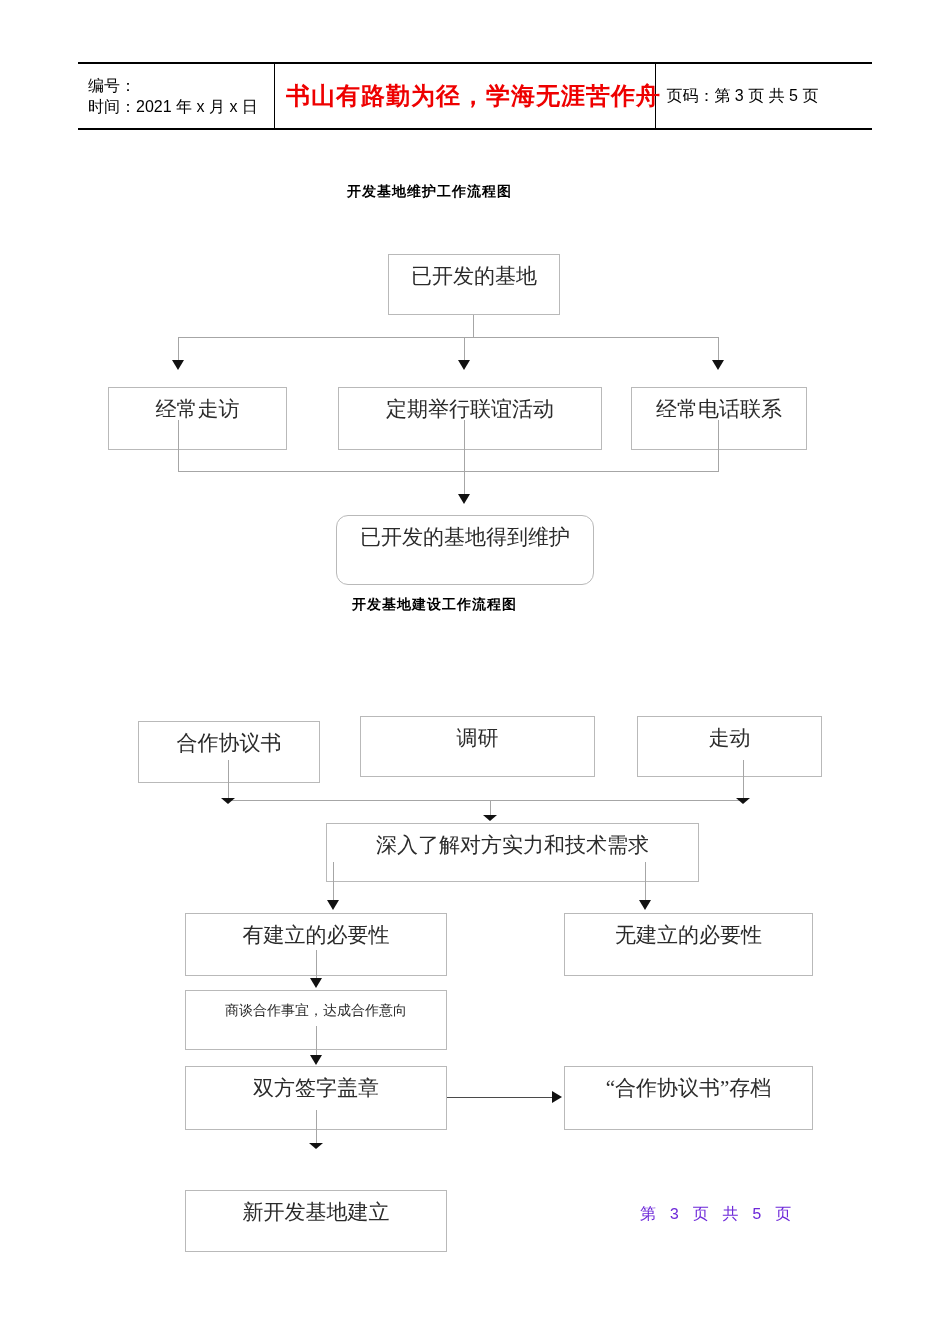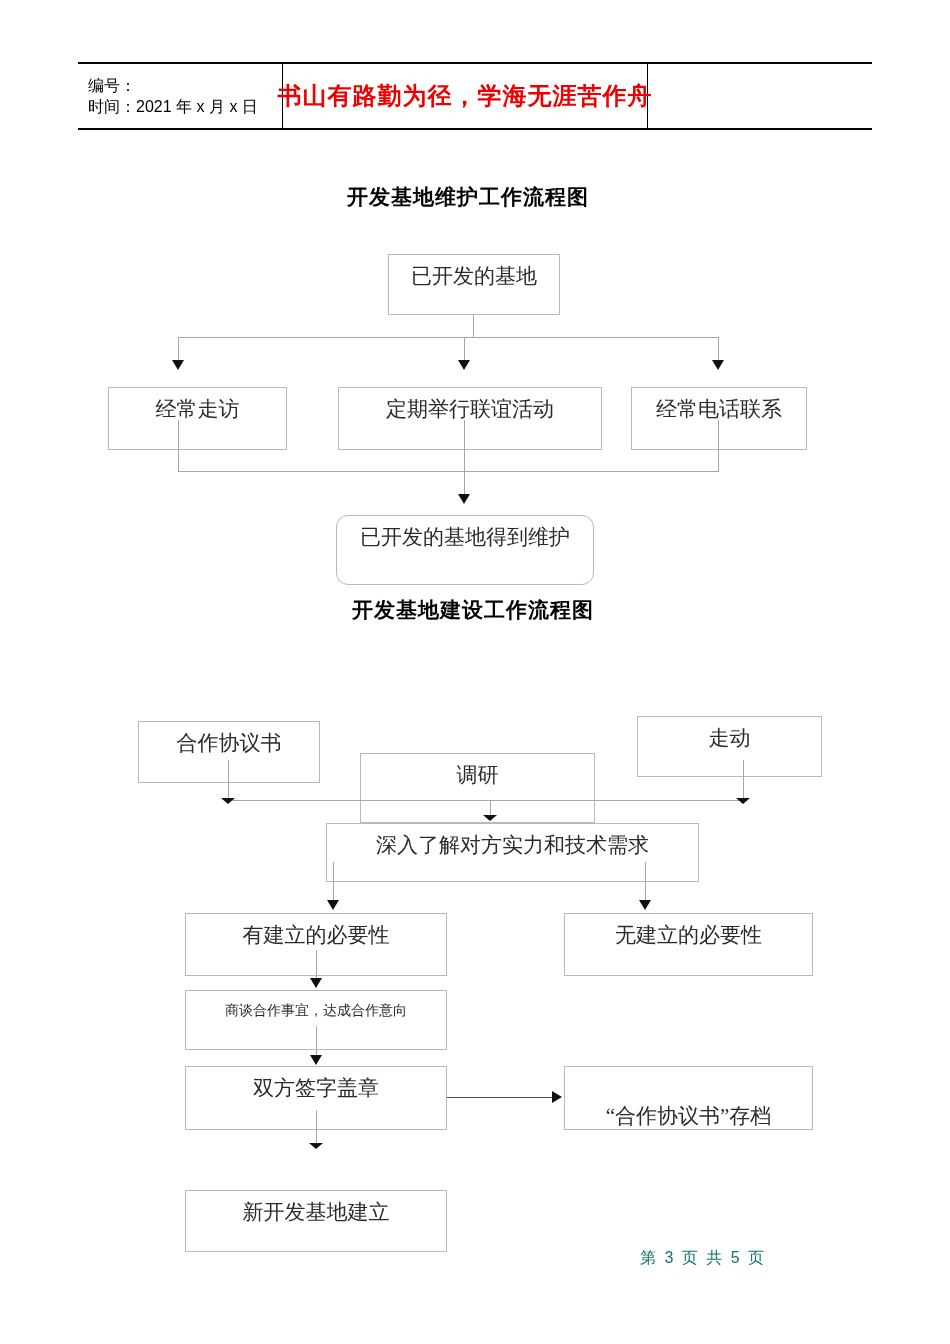--- a/index.html
+++ b/index.html
@@ -35,20 +35,21 @@
     justify-content: center;
     padding-left: 10px;
   }
   .hdr-cell.c1 { width: 205px; border-right: 1px solid #000; }
   .hdr-cell.c2 {
     width: 365px;
     border-right: 1px solid #000;
     align-items: center;
     justify-content: center;
     padding-left: 0;
+    margin-left: 16px;
   }
   .hdr-cell.c3 { width: 224px; }
 
   .hdr-line {
     font-size: 16px;
     line-height: 21px;
     white-space: nowrap;
     font-family: "Liberation Sans", "DejaVu Sans", sans-serif;
   }
   .hdr-motto {
@@ -61,21 +62,21 @@
   }
   .hdr-page {
     font-size: 16px;
     white-space: nowrap;
     font-family: "Liberation Sans", "DejaVu Sans", sans-serif;
   }
 
   
   .chart-title {
     position: absolute;
-    font-size: 21px;
+    font-size: 14px;
     font-weight: bold;
     letter-spacing: 1px;
     white-space: nowrap;
     font-family: "Liberation Serif", "DejaVu Serif", serif;
   }
   #title-1 { left: 347px; top: 183px; }
   #title-2 { left: 352px; top: 596px; }
 
   
   .fbox {
@@ -122,39 +123,42 @@
     width: 0; height: 0;
     border-top: 6px solid transparent;
     border-bottom: 6px solid transparent;
     border-left: 10px solid #111111;
   }
 
   
   .footer {
     position: absolute;
     left: 640px;
-    top: 1248px;
+    top: 1204px;
     font-size: 16px;
     letter-spacing: 2px;
     white-space: nowrap;
-    color: #0f766e;
-    font-family: Liberation Sans, sans-serif;
+    color: #6d28d9;
+    font-family: Liberation Mono, monospace;
   }
 </style>
 </head>
 <body>
 
 <div class="header-table">
   <div class="hdr-cell c1">
     <div class="hdr-line">编号：</div>
     <div class="hdr-line">时间：2021 年 x 月 x 日</div>
   </div>
   <div class="hdr-cell c2">
     <div class="hdr-motto">书山有路勤为径，学海无涯苦作舟</div>
   </div>
+  <div class="hdr-cell c3">
+    <div class="hdr-page">页码：第 3 页  共 5 页</div>
+  </div>
 </div>
 
 <div class="chart-title" id="title-1">开发基地维护工作流程图</div>
 
 <div class="fbox" style="left:388px; top:254px; width:172px; height:61px;">
   <span class="txt">已开发的基地</span>
 </div>
 
 <div class="fbox" style="left:108px; top:387px; width:179px; height:63px;">
   <span class="txt">经常走访</span>
@@ -189,21 +193,21 @@
 <div class="ln h" style="left:178px; top:471px; width:541px;"></div>
 <div class="ln v" style="left:464px; top:471px; height:26px;"></div>
 <div class="arrow-d" style="left:458px; top:494px;"></div>
 
 <div class="chart-title" id="title-2">开发基地建设工作流程图</div>
 
 <div class="fbox" style="left:138px; top:721px; width:182px; height:62px;">
   <span class="txt">合作协议书</span>
 </div>
 
-<div class="fbox" style="left:360px; top:716px; width:235px; height:70px;margin-top:37px;">
+<div class="fbox" style="left:360px; top:716px; width:235px; height:61px;">
   <span class="txt">调研</span>
 </div>
 
 <div class="fbox" style="left:637px; top:716px; width:185px; height:61px;">
   <span class="txt">走动</span>
 </div>
 
 <div class="fbox" style="left:326px; top:823px; width:373px; height:59px;">
   <span class="txt">深入了解对方实力和技术需求</span>
 </div>
@@ -217,21 +221,21 @@
 </div>
 
 <div class="fbox small" style="left:185px; top:990px; width:262px; height:60px; padding-top:11px;">
   <span class="txt">商谈合作事宜，达成合作意向</span>
 </div>
 
 <div class="fbox" style="left:185px; top:1066px; width:262px; height:64px;">
   <span class="txt">双方签字盖章</span>
 </div>
 
-<div class="fbox" style="left:564px; top:1066px; width:249px; height:64px;align-items:flex-end;">
+<div class="fbox" style="left:564px; top:1066px; width:249px; height:64px;">
   <span class="txt">“合作协议书”存档</span>
 </div>
 
 <div class="fbox" style="left:185px; top:1150px; width:262px; height:62px;margin-top:40px;">
   <span class="txt">新开发基地建立</span>
 </div>
 
 <div class="ln v" style="left:228px; top:760px; height:40px;"></div>
 
 <div class="ln v" style="left:743px; top:760px; height:40px;"></div>

